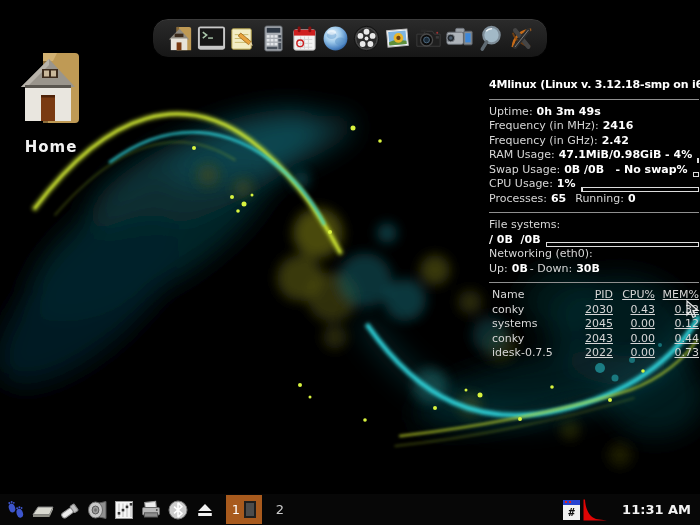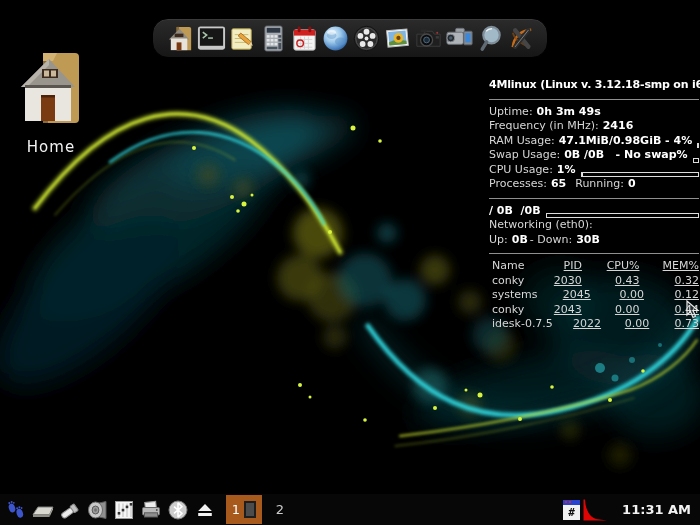--- a/index.html
+++ b/index.html
@@ -14,35 +14,35 @@
   .dock{position:absolute;left:152px;top:18px;width:396px;height:40px;border-radius:16px;
         background:linear-gradient(#2b2b2b,#161616);border:1px solid #000;
         box-shadow:inset 0 1px 0 rgba(255,255,255,.08);
         display:flex;align-items:center;justify-content:space-between;padding:0 12px;}
   .dock-item{width:31px;height:31px;display:flex;align-items:center;justify-content:center;}
   .dock-item svg{width:31px;height:31px;}
 
   
   .desktop-icon{position:absolute;left:10px;top:46px;width:82px;text-align:center;cursor:default;}
   .desktop-icon svg{width:72px;height:86px;}
-  .di-label{margin-top:2px;color:#f2f2f2;font-size:15px;font-weight:normal;letter-spacing:1px;
+  .di-label{margin-top:2px;color:#f2f2f2;font-size:15px;font-weight:bold;letter-spacing:1px;
             text-shadow:1px 1px 2px #000;}
 
   
   .conky{position:absolute;left:489px;top:78px;width:210px;color:#d6d6d6;font-size:11px;
          line-height:14.5px;}
   .c-title{color:#fff;font-weight:bold;text-align:center;white-space:nowrap;letter-spacing:-.2px;}
   .c-hr{border-top:1px solid #8f8f8f;margin:6px 0 5px 0;height:0;}
   .c-row{display:flex;align-items:flex-end;white-space:pre;}
   .lbl{color:#d6d6d6;}
   .val{color:#fff;font-weight:bold;white-space:pre;margin-left:4px;}
   .bar{flex:1;height:5px;border:1px solid #dcdcdc;margin-left:5px;background:transparent;}
   .bar .fill{display:block;height:100%;background:#e8e8e8;}
   .c-table{margin-top:1px;}
-  .c-tr{display:flex;white-space:nowrap;gap:16px;}
+  .c-tr{display:flex;white-space:nowrap;}
   .c-name{flex:1;padding-left:3px;}
   .c-num{width:42px;text-align:right;text-decoration:underline;}
   .c-num.mem{width:44px;}
 
   
   .taskbar{position:absolute;left:0;bottom:0;width:700px;height:31px;background:#070707;
            display:flex;align-items:center;padding:0 4px 0 4px;}
   .tray{display:flex;align-items:center;gap:3px;}
   .tray-item{width:24px;height:24px;display:flex;align-items:center;justify-content:center;}
   .tray-item svg{width:24px;height:24px;}
@@ -330,20 +330,24 @@
 
     <div class="c-row">
       <span class="lbl">Uptime:</span>
       <span class="val">0h 3m 49s</span>
     </div>
     <div class="c-row">
       <span class="lbl">Frequency (in MHz):</span>
       <span class="val">2416</span>
     </div>
     <div class="c-row">
+      <span class="lbl">Frequency (in GHz):</span>
+      <span class="val">2.42</span>
+    </div>
+    <div class="c-row">
       <span class="lbl">RAM Usage:</span>
       <span class="val">47.1MiB/0.98GiB - 4%</span>
       <span class="bar"><span class="fill" style="width: 4%;"></span></span>
     </div>
     <div class="c-row">
       <span class="lbl">Swap Usage:</span>
       <span class="val">0B /0B   - No swap%</span>
       <span class="bar"><span class="fill" style="width: 0%;"></span></span>
     </div>
     <div class="c-row">
@@ -353,20 +357,23 @@
     </div>
     <div class="c-row">
       <span class="lbl">Processes:</span>
       <span class="val">65</span>
       <span class="lbl" style="margin-left:9px">Running:</span>
       <span class="val">0</span>
     </div>
 
     <div class="c-hr"></div>
 
+    <div class="c-row">
+      <span class="lbl">File systems:</span>
+    </div>
     <div class="c-row">
       <span class="val" style="margin-left:0">/ 0B  /0B</span>
       <span class="bar"><span class="fill" style="width: 0%;"></span></span>
     </div>
     <div class="c-row">
       <span class="lbl">Networking (eth0):</span>
     </div>
     <div class="c-row">
       <span class="lbl">Up:</span>
       <span class="val">0B</span>

